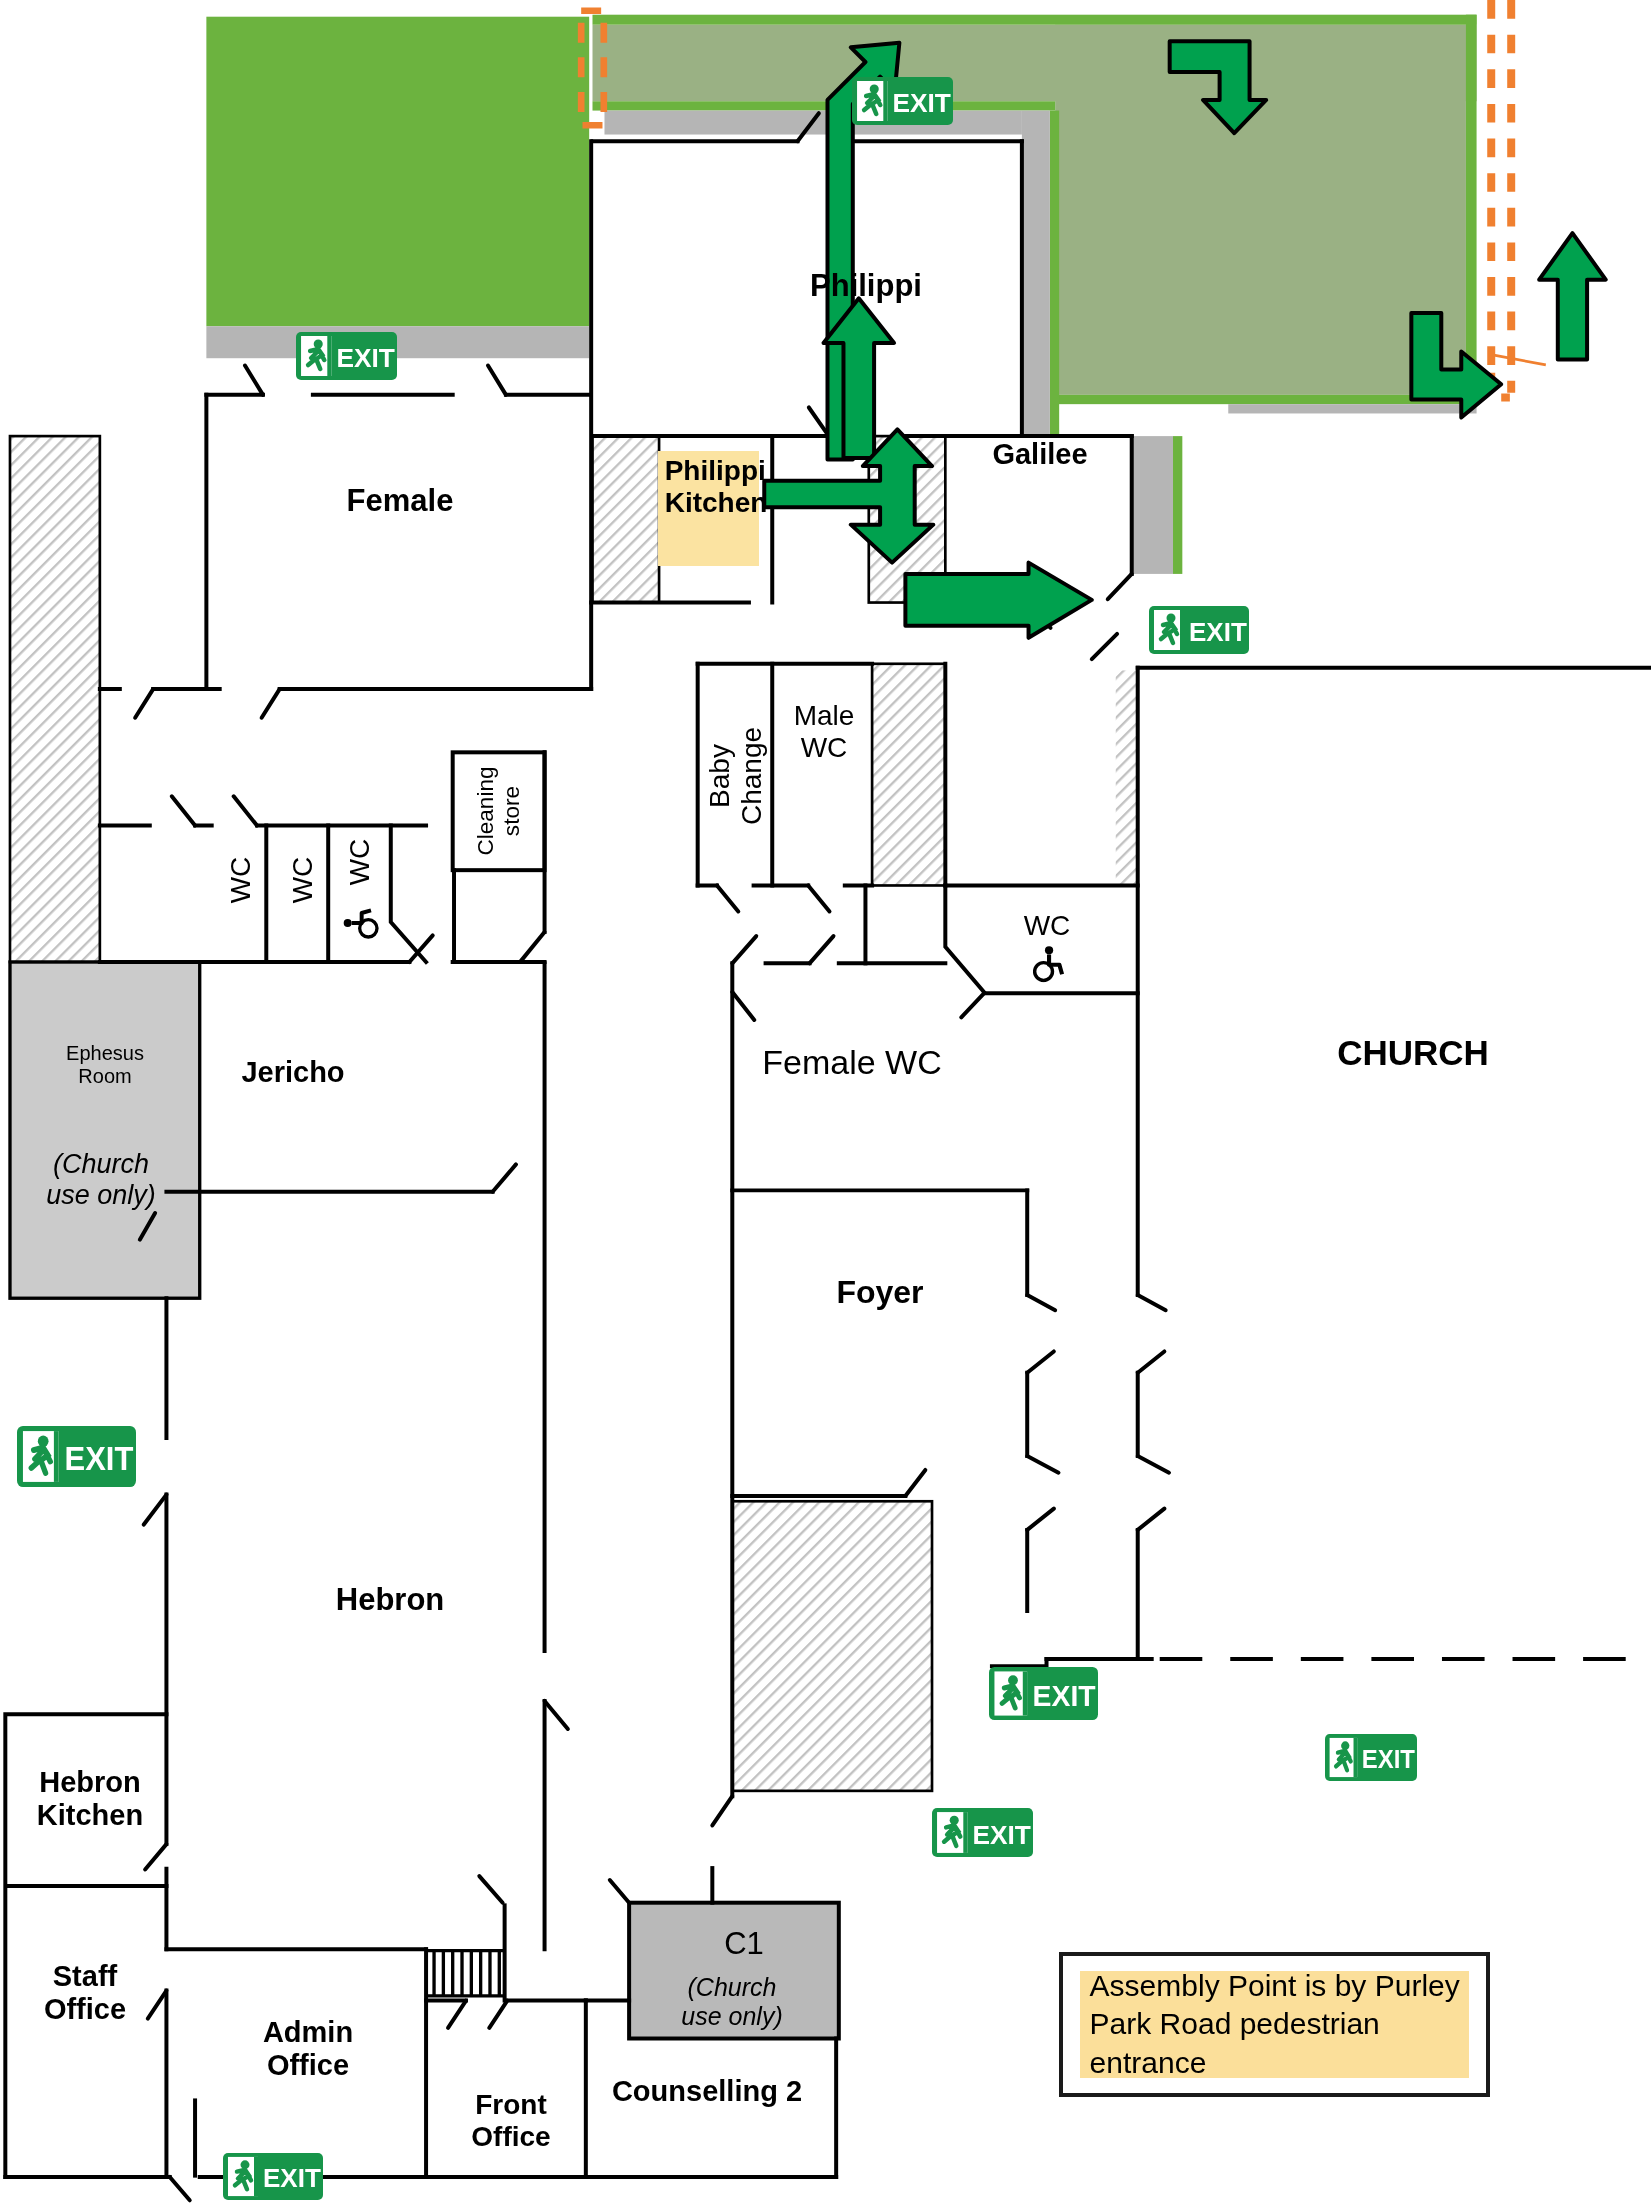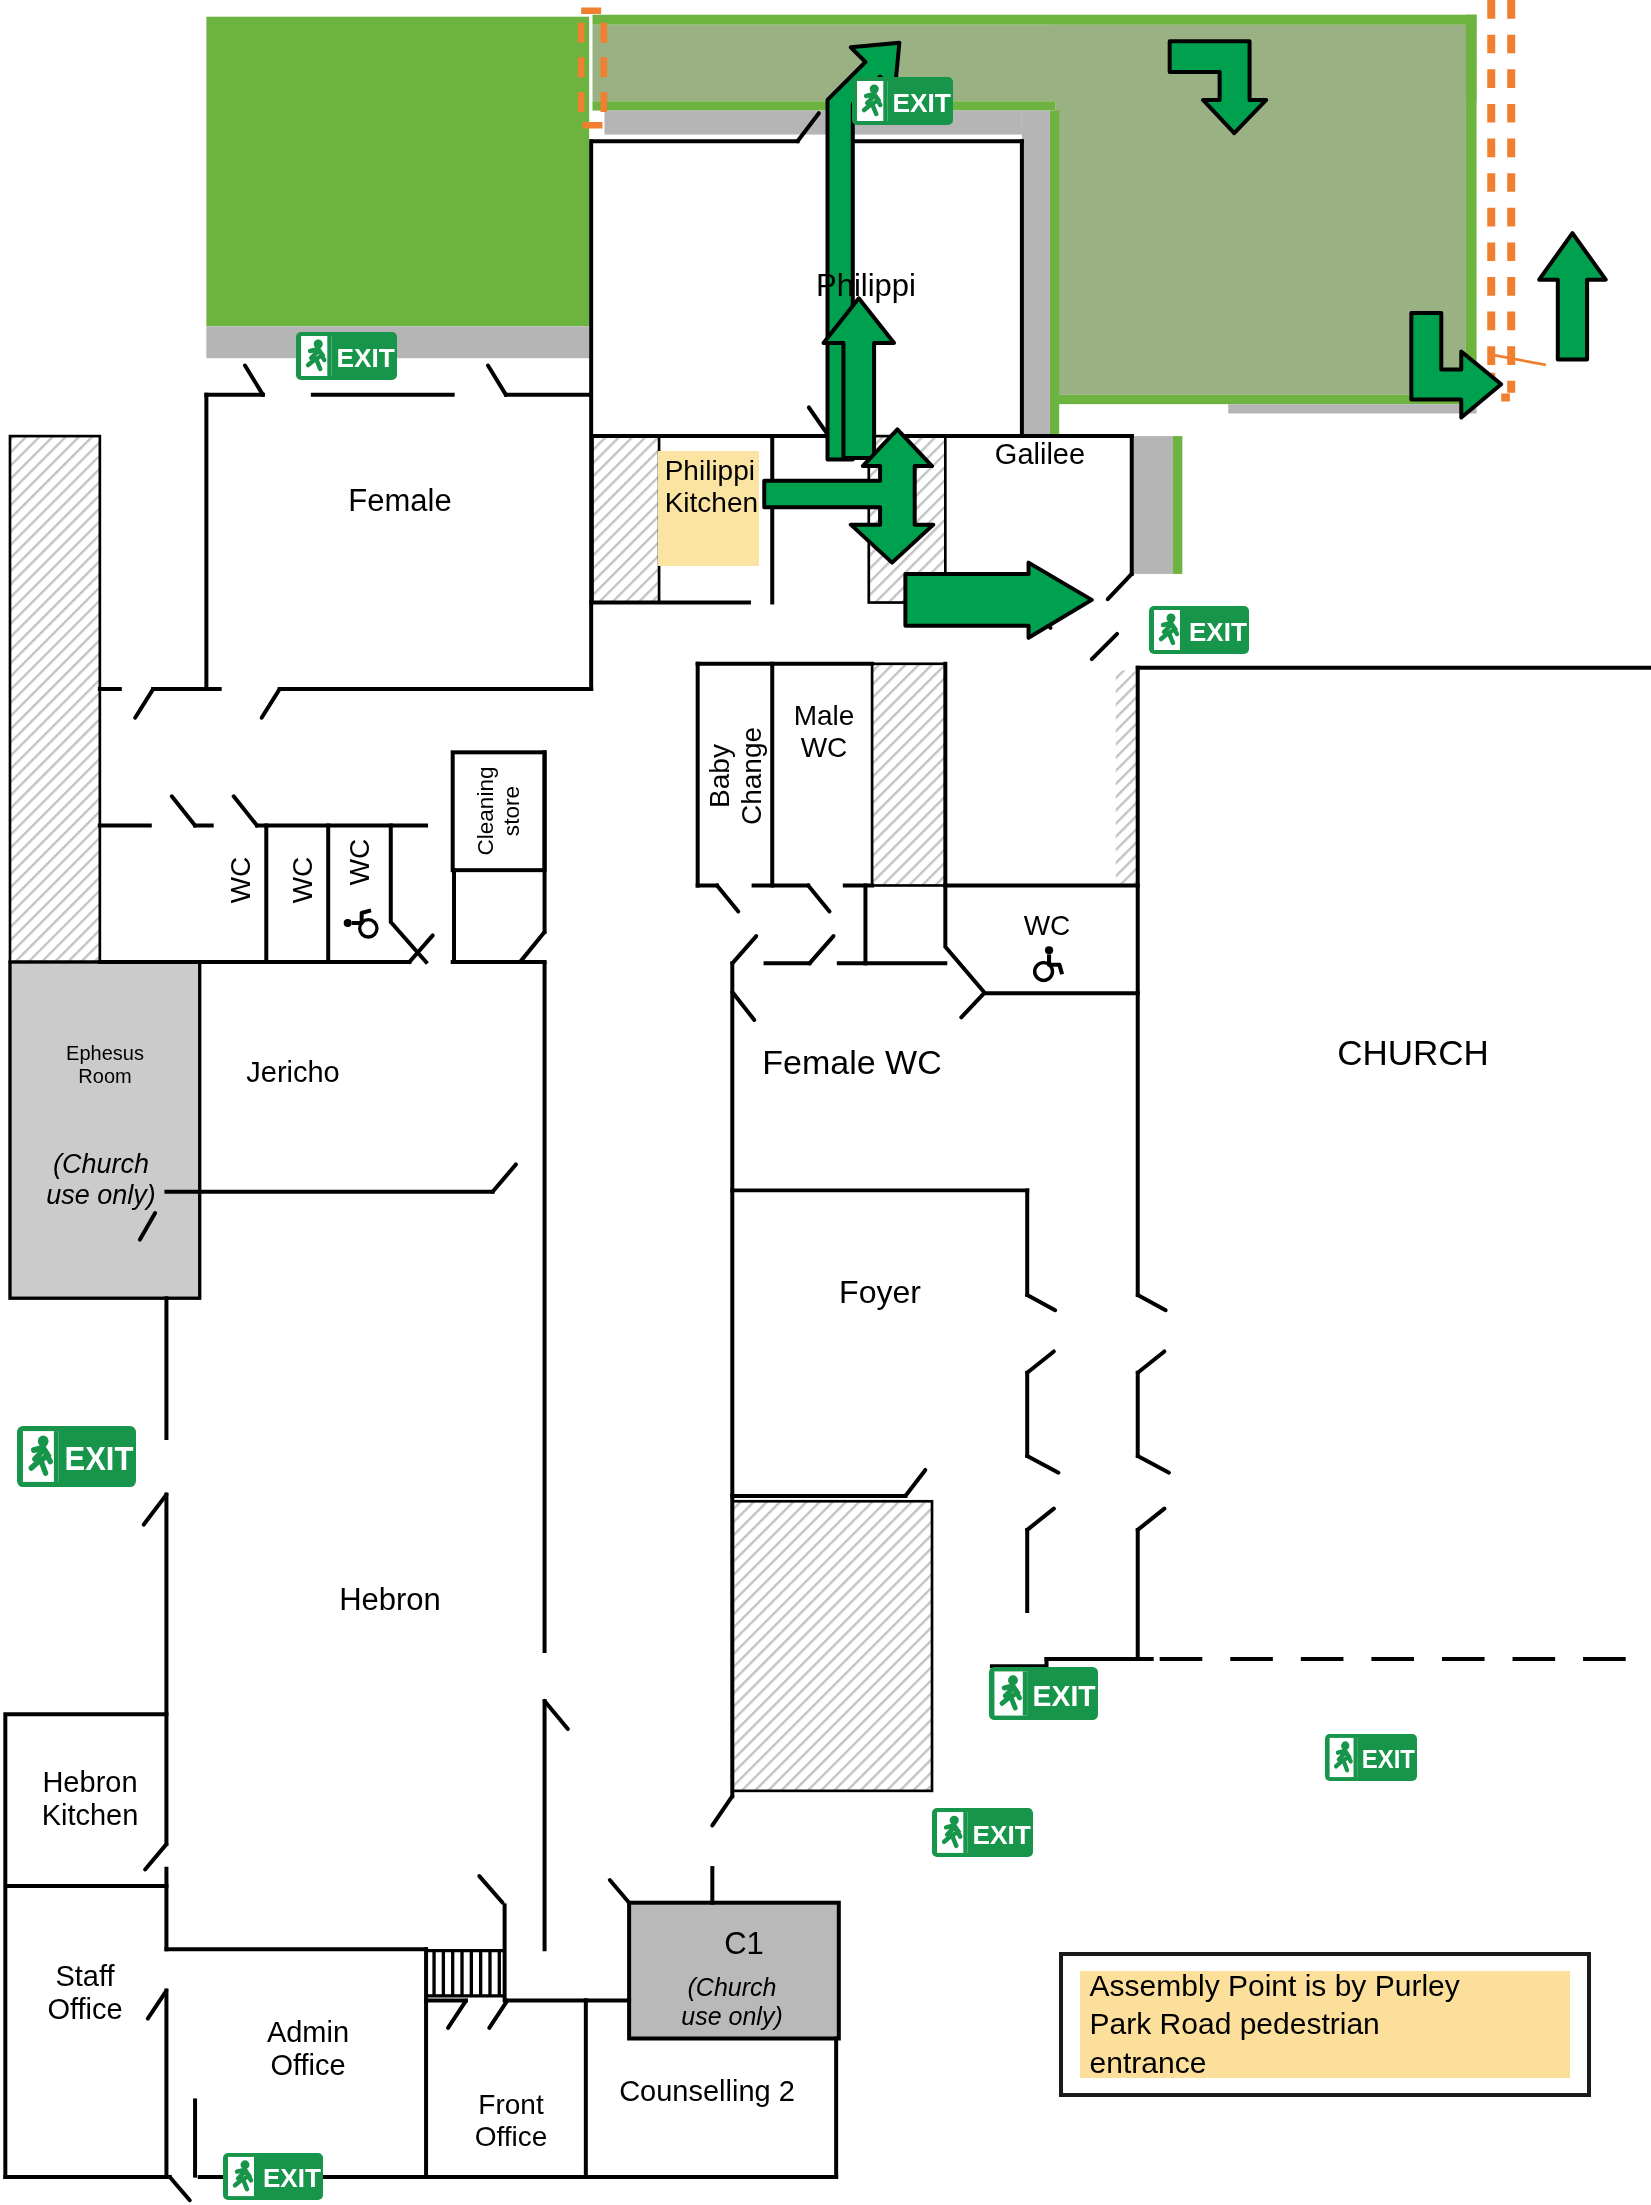--- a/index.html
+++ b/index.html
@@ -1,21 +1,21 @@
 <!DOCTYPE html>
 <html style="font-size:10.7px"><head>
 <meta charset="utf-8">
 <style>
   html,body{margin:0;padding:0;background:#fff;}
   .stage{position:relative;width:1651px;height:2205px;background:#ffffff;overflow:hidden;
          font-family:"Liberation Sans",sans-serif;}
   .stage svg.plan{position:absolute;left:0;top:0;}
   .lbl{position:absolute;transform:translate(-50%,-50%);text-align:center;color:#000;
        white-space:pre-line;line-height:1.14;font-family:"Liberation Sans",sans-serif;}
-  .b{font-weight:normal;}
+  .b{font-weight:bold;}
   .i{font-style:italic;}
   .rot{transform:translate(-50%,-50%) rotate(-90deg);}
   .kbox{position:absolute;background:#fbe3a1;}
   .kbox .lbl{position:relative;transform:none;text-align:left;left:6.7px;top:4px;}
   .exit{position:absolute;}
   .exit svg{display:block;width:100%;height:100%;}
   .notebox{position:absolute;background:#ffffff;border:4.7px solid #1a1a1a;box-sizing:border-box;}
   .noteinner{position:absolute;left:17.3px;top:14.6px;right:17.3px;bottom:14.6px;background:#fbdf9a;
              display:flex;align-items:center;}
   .notetext{font-size:30px;line-height:1.27;color:#000;padding-left:9.3px;white-space:pre-line;}
@@ -331,21 +331,21 @@
     <svg viewBox="0 0 200 96" preserveAspectRatio="none">
         <rect width="200" height="96" rx="10" fill="#17954a"></rect>
         <rect x="10" y="8" width="60" height="80" fill="#fff"></rect>
         <rect x="62" y="8" width="8" height="80" fill="#17954a"></rect>
         <circle cx="44" cy="24" r="9" fill="#17954a"></circle>
         <path d="M28 38 L44 34 L52 46 L40 54 L48 74 M44 34 L56 56 M30 52 L40 42 M24 66 L36 56" stroke="#17954a" stroke-width="9" fill="none" stroke-linecap="round"></path>
         <text x="80" y="70" font-size="52" font-weight="bold" fill="#fff" font-family="Liberation Sans, sans-serif">EXIT</text>
       </svg>
   </div>
 
-  <div class="notebox" style="left:1059px;top:1952px;width:532px;height:145px;">
+  <div class="notebox" style="left:1059px;top:1952px;width:431px;height:145px;">
     <div class="noteinner">
       <div class="notetext">Assembly Point is by Purley
 Park Road pedestrian
 entrance</div>
     </div>
   </div>
 
 </div>
 
 

